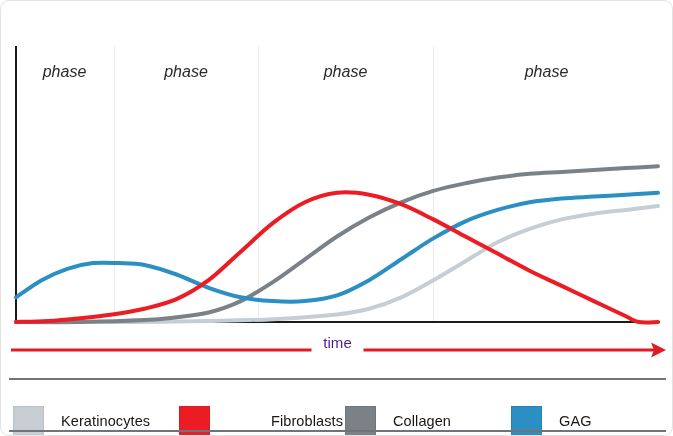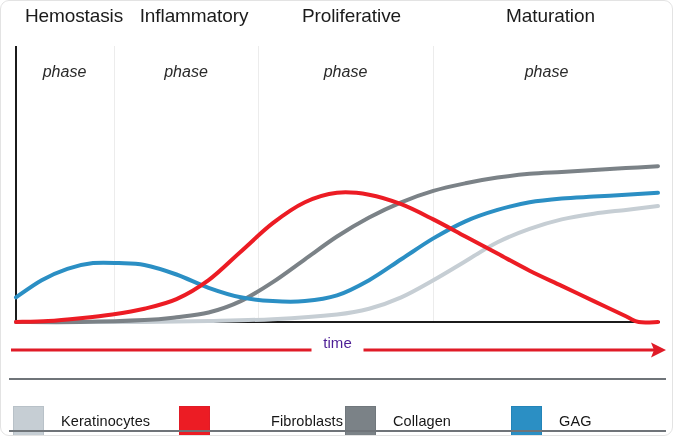--- a/index.html
+++ b/index.html
@@ -152,26 +152,20 @@
     color: #161616;
     white-space: nowrap;
     letter-spacing: 0.1px;
   }
 </style>
 </head>
 <body>
 
 <div id="figure">
 
-  <div class="phase-headers">
-    <div class="phase-title" id="pt0" style="left: 18px; width: 110px; text-align: center;">Hemostasis</div>
-    <div class="phase-title" id="pt1" style="left: 128px; width: 130px; text-align: center;">Inflammatory</div>
-    <div class="phase-title" id="pt2" style="left: 288px; width: 125px; text-align: center;">Proliferative</div>
-    <div class="phase-title" id="pt3" style="left: 492px; width: 115px; text-align: center;">Maturation</div>
-  </div>
 
   <div class="phase-sub" id="ps0" style="left: 14px; width: 99px;">phase</div>
   <div class="phase-sub" id="ps1" style="left: 113px; width: 144px;">phase</div>
   <div class="phase-sub" id="ps2" style="left: 257px; width: 175px;">phase</div>
   <div class="phase-sub" id="ps3" style="left: 432px; width: 227px;">phase</div>
 
   <div class="plot">
     <div class="divider" id="dv0" style="left: 113px; background: rgb(236, 236, 236);"></div>
     <div class="divider" id="dv1" style="left: 257px; background: rgb(236, 236, 236);"></div>
     <div class="divider" id="dv2" style="left: 432px; background: rgb(236, 236, 236);"></div>

